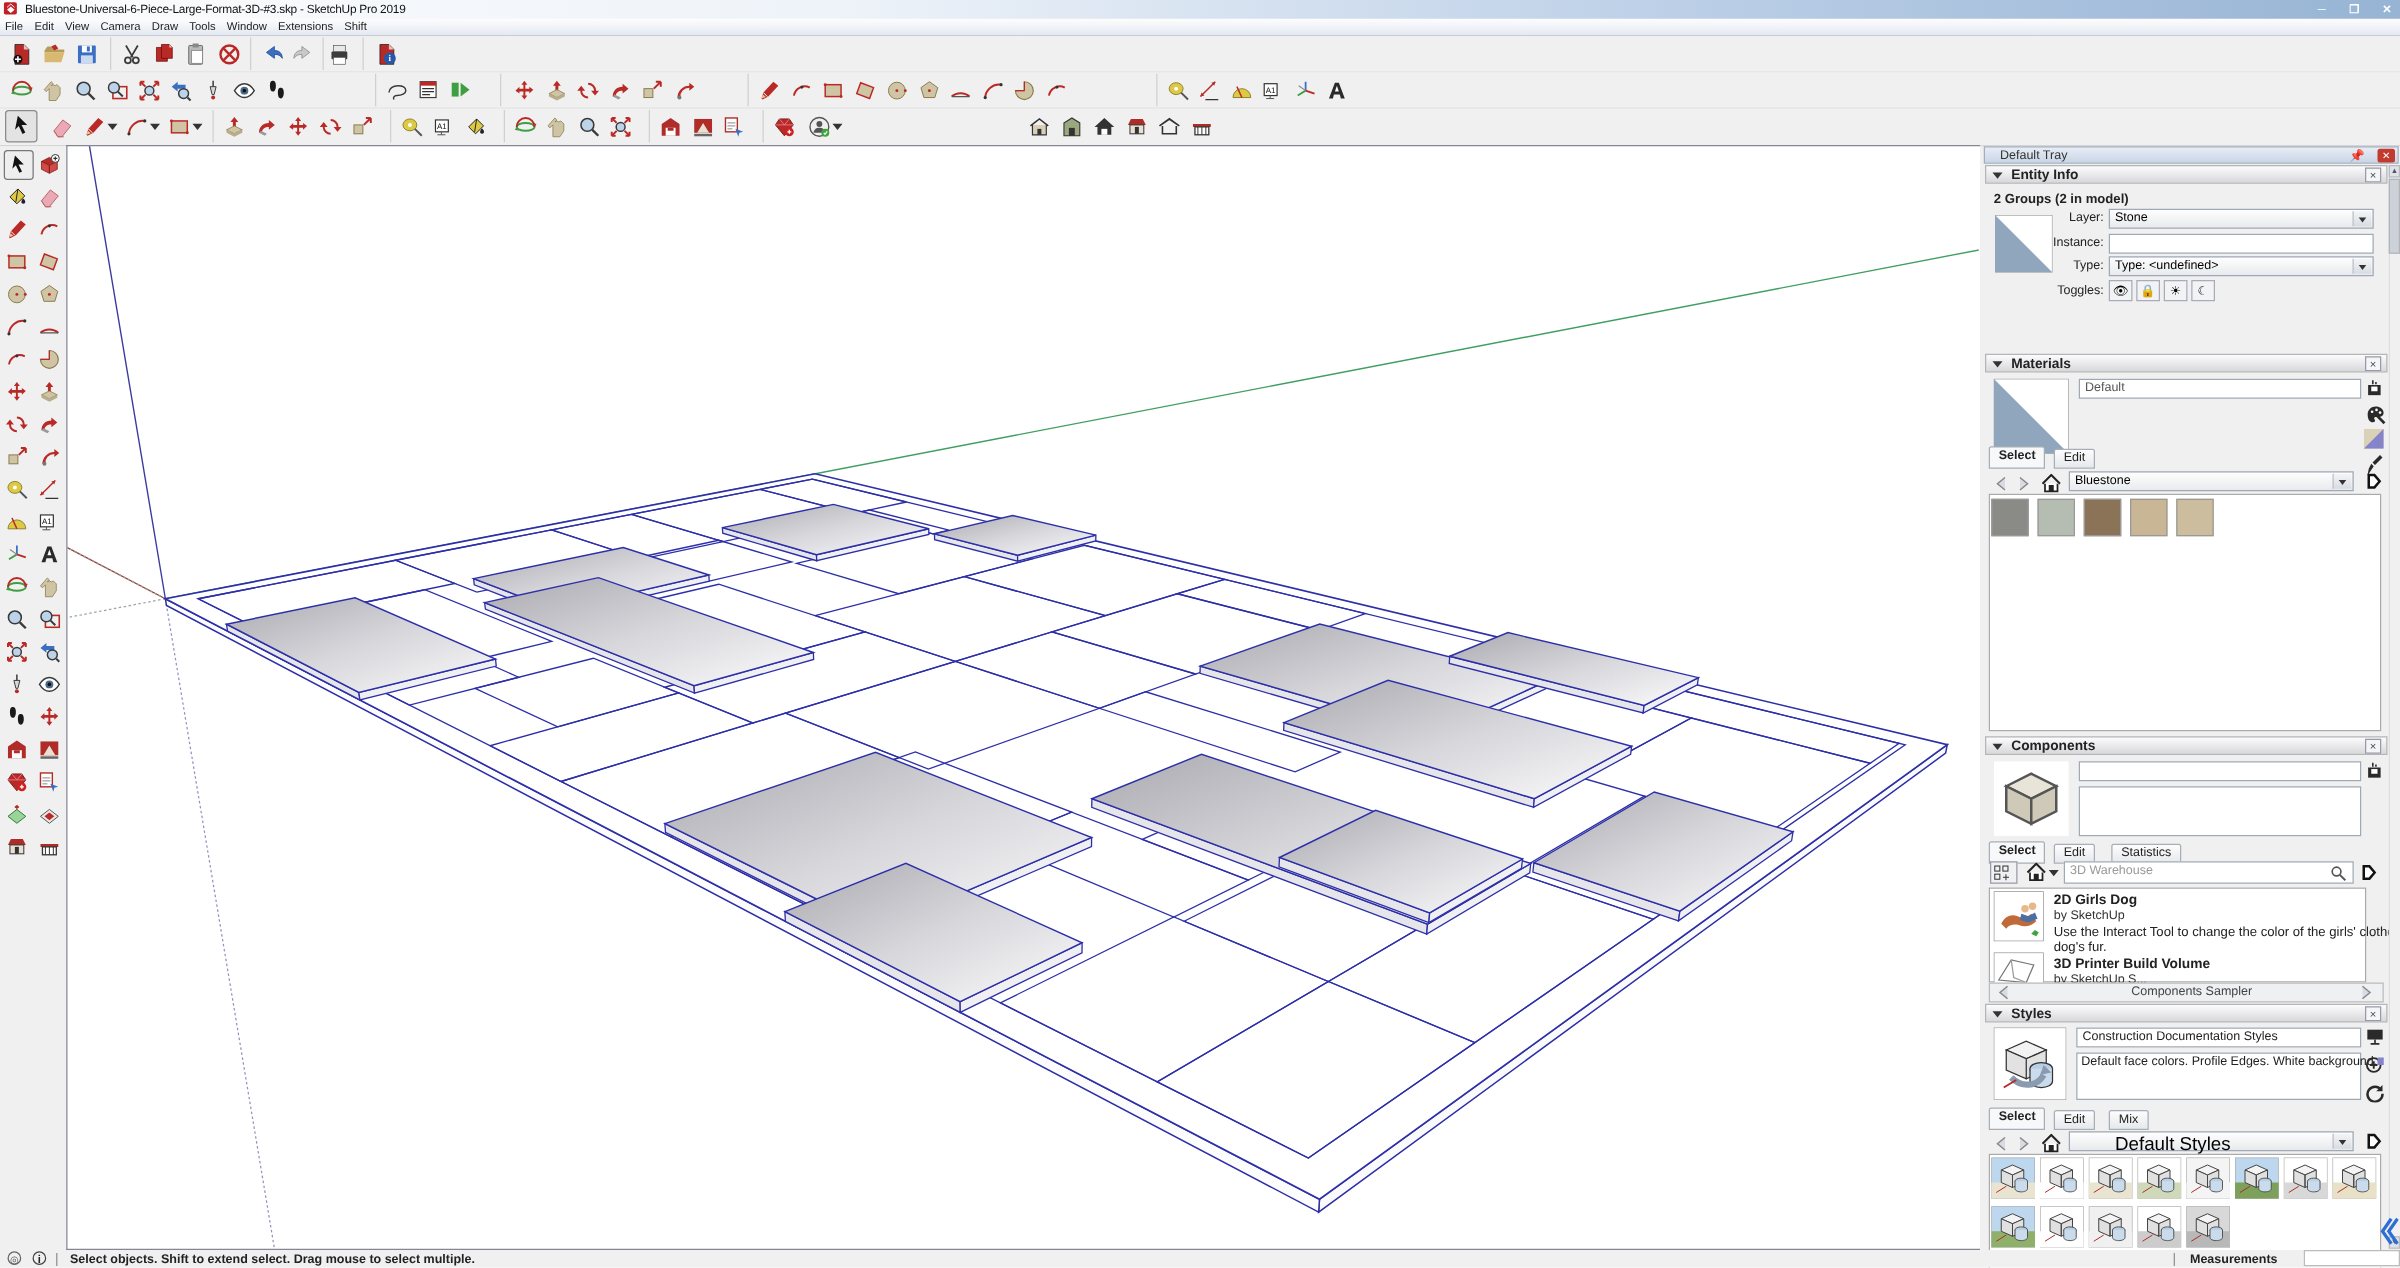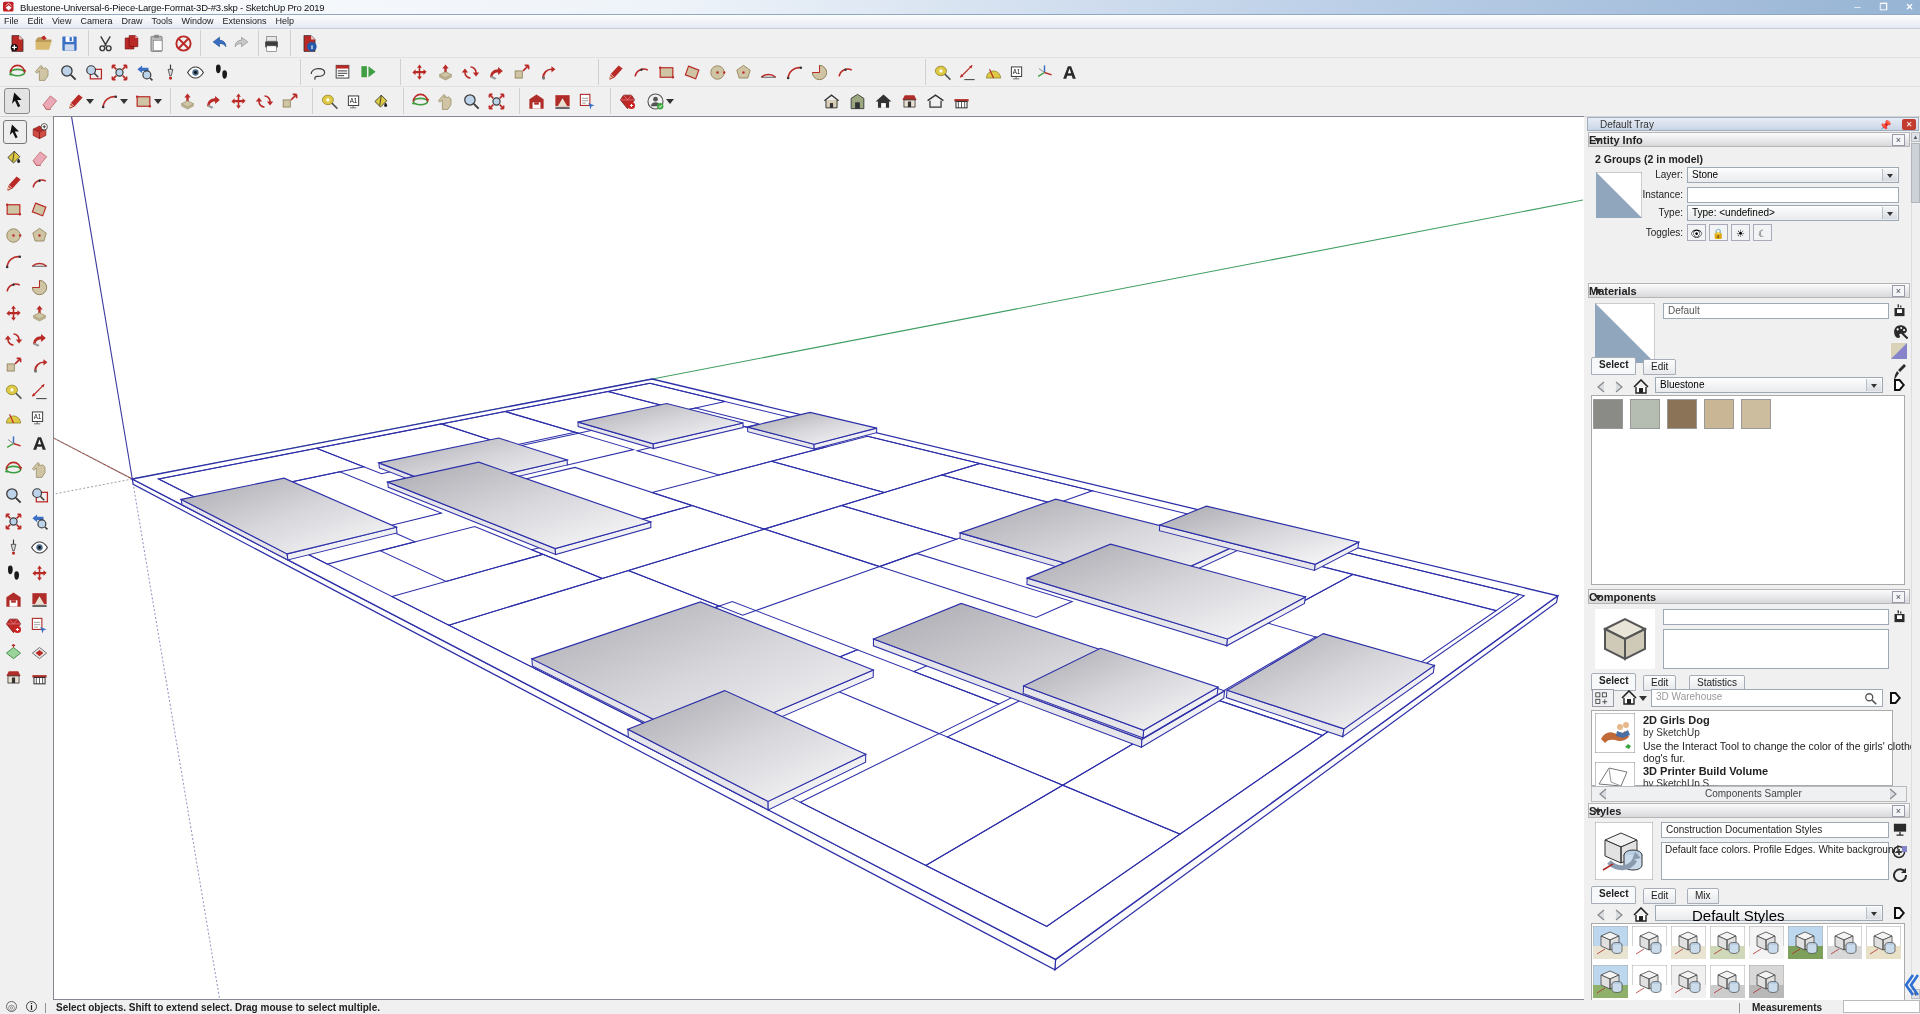--- a/index.html
+++ b/index.html
@@ -1,31 +1,31 @@
 <!DOCTYPE html>
 <html><head><meta charset="utf-8"><style>
 *{margin:0;padding:0;box-sizing:border-box;}
 body{width:1920px;height:1014px;overflow:hidden;font-family:"Liberation Sans",sans-serif;background:#f0f0f0;position:relative;}
-.titlebar{position:absolute;left:0;top:0;width:1920px;height:15px;background:linear-gradient(90deg,#fbfcfd 0%,#eef3f9 35%,#b9cde6 72%,#97b4d4 100%);border-bottom:1px solid #8fa8c4;}
+.titlebar{position:absolute;left:0;top:0;width:1920px;height:27px;background:linear-gradient(90deg,#fbfcfd 0%,#eef3f9 35%,#b9cde6 72%,#97b4d4 100%);border-bottom:1px solid #8fa8c4;}
 .titlebar .ttext{position:absolute;left:20px;top:2px;font-size:9.5px;letter-spacing:-0.2px;color:#111;}
 .winbtns{position:absolute;right:2px;top:1px;display:flex;gap:9px;}
 .winbtns span{color:#fff;font-size:9px;line-height:12px;width:17px;text-align:center;font-weight:bold;}
 .menubar{position:absolute;left:0;top:15px;width:1920px;height:14px;background:linear-gradient(180deg,#fdfdfe,#e4e9f2);border-bottom:1px solid #c8cdd6;}
 .menubar span{float:left;font-size:9px;color:#222;padding:0 5px 0 4px;line-height:13px;}
 .tb{position:absolute;background:#f0f0f0;}
 .tb1{left:0;top:29px;width:1920px;height:29px;border-bottom:1px solid #e2e2e2;}
 .tb2{left:0;top:58px;width:1920px;height:29px;border-bottom:1px solid #e2e2e2;}
 .tb3{left:0;top:87px;width:1920px;height:30px;border-bottom:1px solid #d5d5d5;}
 .ltb{position:absolute;left:0;top:117px;width:53px;height:883px;background:#f0f0f0;}
 .canvas{position:absolute;left:53px;top:116px;width:1531px;height:884px;background:#ffffff;border:1px solid #828790;border-right:none;}
 .rpanel{position:absolute;left:1587px;top:117px;width:333px;height:882px;background:#f0f0f0;font-family:"Liberation Sans",sans-serif;}
 .statusbar{position:absolute;left:0;top:1000px;width:1920px;height:14px;background:#f0f0f0;font-size:11px;color:#333;}
 .sep{position:absolute;width:1px;background:#d0d0d0;height:26px;top:1px;}
 .trayhead{height:14px;background:linear-gradient(180deg,#e8edf5,#c9d5e6);border:1px solid #a0aebf;font-size:10px;color:#333;padding-left:12px;line-height:13px;}
-.sechead{height:15px;background:linear-gradient(180deg,#fcfcfd,#d8d8db);border:1px solid #b5b5b8;font-size:11px;font-weight:bold;color:#222;padding-left:0;line-height:14px;}
+.sechead{height:15px;background:linear-gradient(180deg,#fcfcfd,#d8d8db);border:1px solid #b5b5b8;font-size:11px;font-weight:bold;color:#222;padding-left:20px;line-height:14px;}
 .sechead .tri{position:absolute;left:5px;top:5px;width:0;height:0;border-left:4px solid transparent;border-right:4px solid transparent;border-top:5px solid #333;}
 .sechead .x{position:absolute;right:4px;top:1px;width:13px;height:12px;border:1px solid #99a;background:#f4f5f7;font-size:9px;line-height:10px;text-align:center;font-weight:normal;color:#445;}
 .field{background:#fff;border:1px solid #9fa8b5;}
 .dd{background:linear-gradient(180deg,#fefefe,#e8eaed);border:1px solid #9fa8b5;}
 .dd .arr{position:absolute;right:1px;top:1px;bottom:1px;width:15px;background:linear-gradient(180deg,#f4f5f7,#d8dce2);border-left:1px solid #b8bec8;}
 .dd .arr:after{content:'';position:absolute;left:4px;top:5px;border-left:3.5px solid transparent;border-right:3.5px solid transparent;border-top:4px solid #333;}
 .tab{display:inline-block;height:16px;background:linear-gradient(180deg,#fdfdfe,#e6e8eb);border:1px solid #a8aeb8;font-size:10px;padding:1px 7px 0 7px;border-radius:2px 2px 0 0;color:#222;}
 .tab.act{background:#f7f8f9;font-weight:bold;height:18px;}
 </style></head><body>
 <div class="titlebar">
@@ -43,21 +43,21 @@
 </div>
 <div class="menubar">
  <span>File</span>
     <span>Edit</span>
     <span>View</span>
     <span>Camera</span>
     <span>Draw</span>
     <span>Tools</span>
     <span>Window</span>
     <span>Extensions</span>
-    <span>Help</span>
+    <span>Shift</span>
 </div>
 <div class="tb tb1">
     <svg style="position:absolute;left:8px;top:5px" width="19" height="19" viewBox="0 0 24 24">
       <path d="M5 2h9l5 5v15H5z" fill="#b92a27" stroke="#222" stroke-width="0.8"></path>
       <path d="M14 2v5h5" fill="#fff" opacity="0.7"></path>
       <circle cx="8" cy="17" r="4.5" fill="#111"></circle>
       <path d="M8 14v6M5 17h6" stroke="#fff" stroke-width="1.6"></path>
     </svg>
     <svg style="position:absolute;left:34px;top:5px" width="19" height="19" viewBox="0 0 24 24">
       <path d="M2 8l3-4h7l2 3h8v3H2z" fill="#b99b59"></path>

